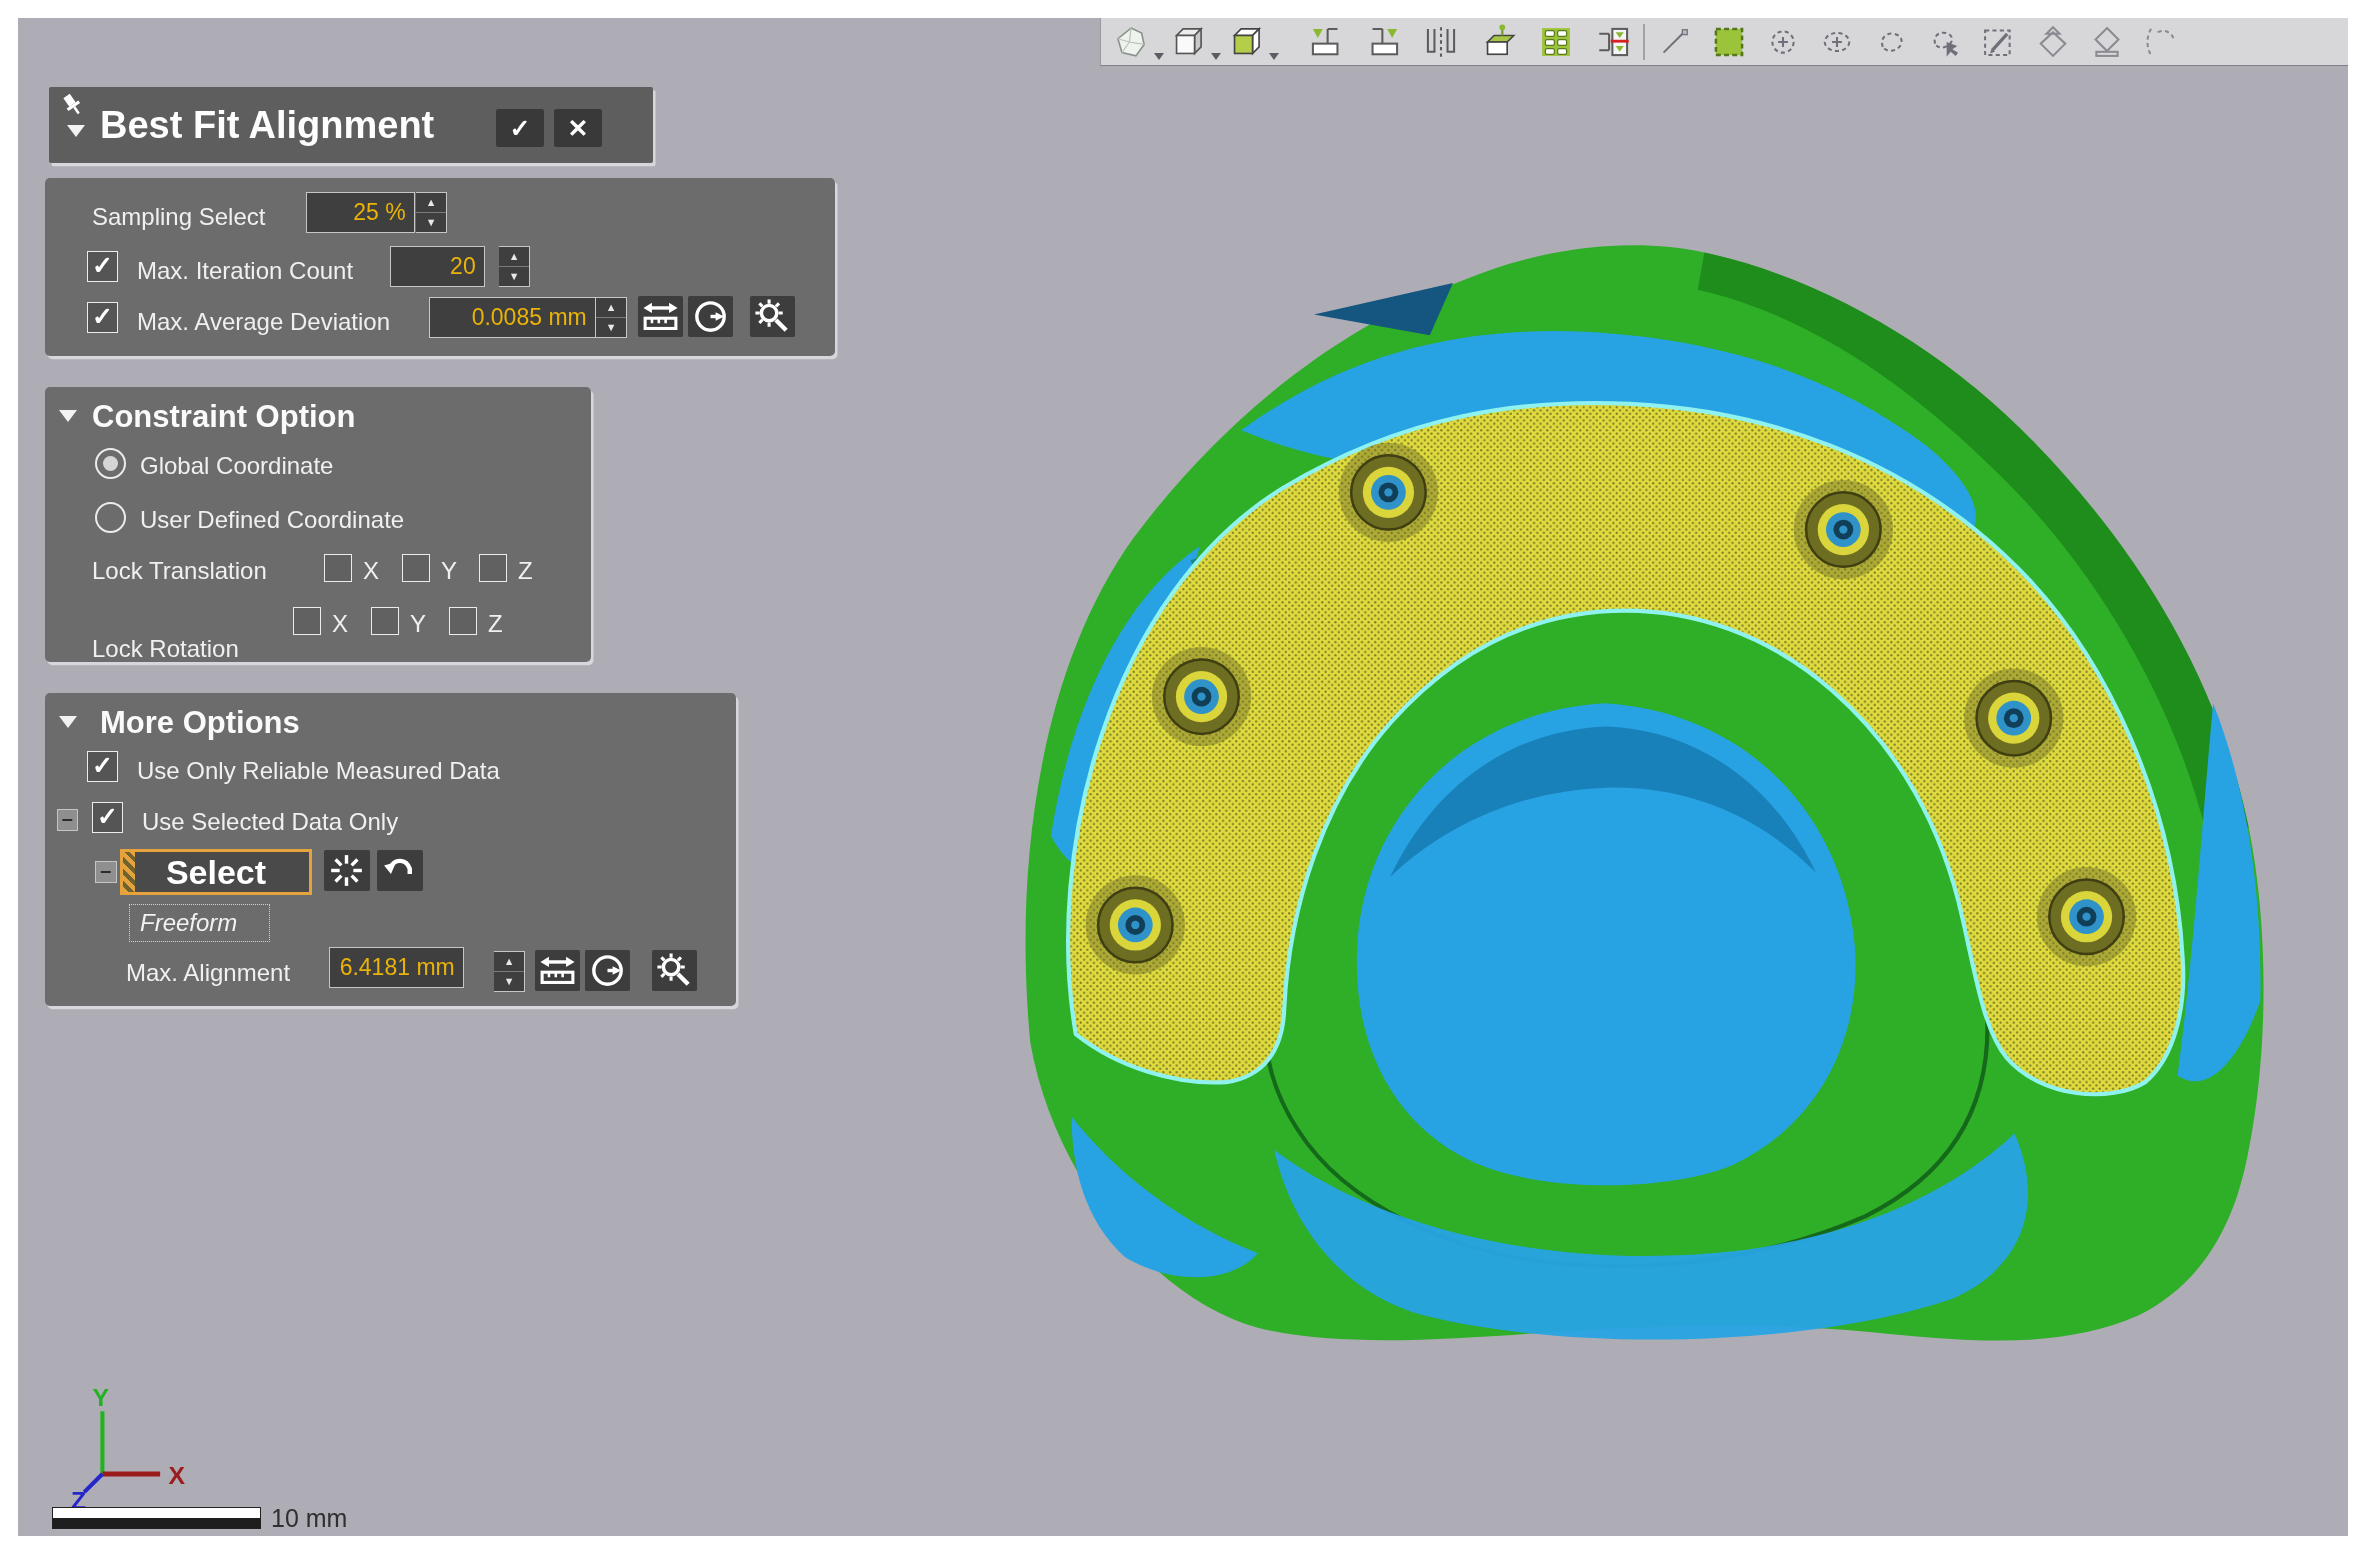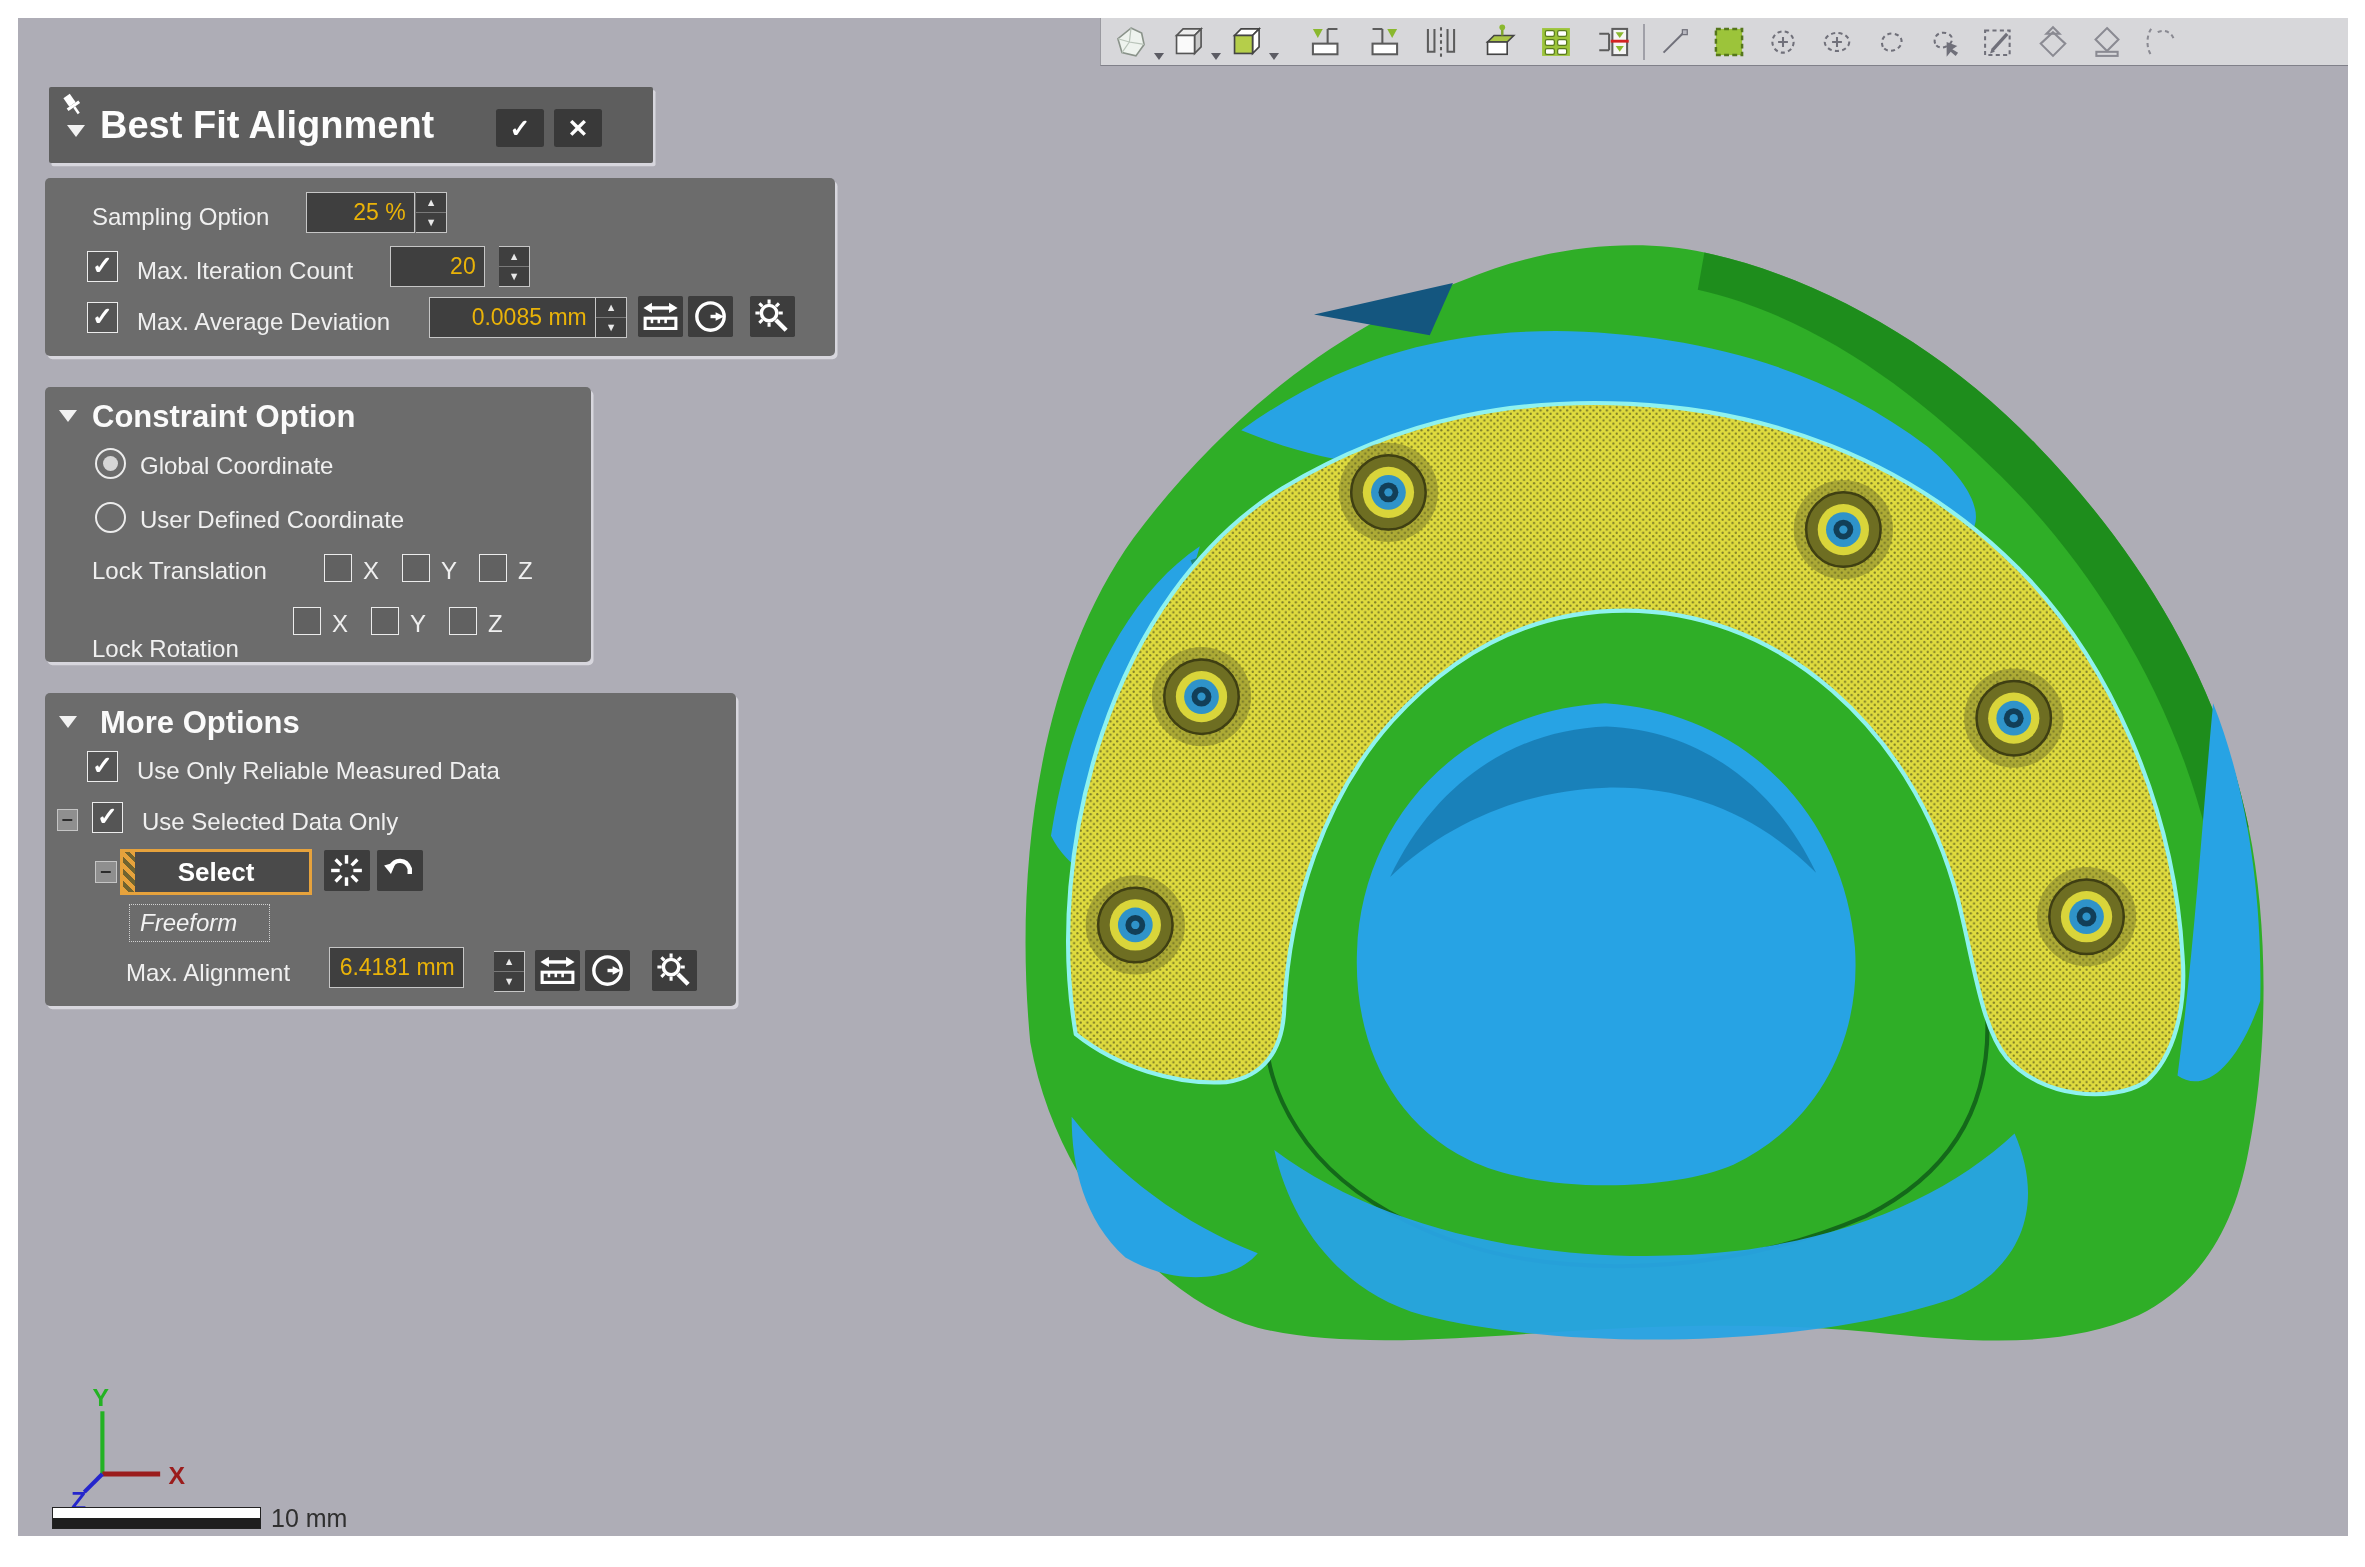--- a/index.html
+++ b/index.html
@@ -43,21 +43,21 @@
   .radio{position:absolute;width:31px;height:31px;border:2.5px solid #ececec;border-radius:50%;
          box-sizing:border-box;}
   .radio .dot{position:absolute;left:5.8px;top:5.8px;width:15px;height:15px;border-radius:50%;
               background:#d6d6d6;}
   .ibtn{position:absolute;width:45px;height:41px;background:#3d3d3d;border-radius:1.7px;}
   .ibtn svg{width:45px;height:41px;}
   .expander{position:absolute;width:21.5px;height:21.5px;background:#8f8f8f;border:0.8px solid #c5c5c5;
             box-sizing:border-box;color:#2c2c2c;font-size:20px;font-weight:bold;line-height:17.4px;
             text-align:center;}
   .select-btn{position:absolute;background:#4a4a4a;border:3.3px solid #e6a23c;box-sizing:border-box;
-              color:#ffffff;font-size:26px;font-weight:bold;text-align:center;}
+              color:#ffffff;font-size:34px;font-weight:bold;text-align:center;}
   .select-btn .hatch{position:absolute;left:0;top:0;bottom:0;width:11.6px;
       background:repeating-linear-gradient(45deg,#e6a23c 0 4.1px,#6f6330 4.1px 8.3px);}
   .freeform{position:absolute;border:1.7px dotted #d2d2d2;color:#f2f2f2;font-size:24px;
             font-style:italic;text-align:left;padding-left:10px;box-sizing:border-box;}
   
   .scalebar{position:absolute;left:34px;top:1489px;width:209px;height:21.5px;
             border:1.7px solid #222;box-sizing:border-box;}
   .scalebar .half-top{height:50%;background:#ffffff;}
   .scalebar .half-bot{height:50%;background:#1e1e1e;}
   .scale-label{position:absolute;left:253px;top:1486px;font-size:25px;color:#2f2f2f;}
@@ -225,21 +225,21 @@
           <rect x="11" y="14.4" width="2" height="6"></rect>
         </g>
     </svg>
     <span class="tri" style="left:18px;top:38px;"></span>
     <span class="title-text">Best Fit Alignment</span>
     <span class="tb-btn" style="left:447px;"><span>✓</span></span>
     <span class="tb-btn" style="left:505px;"><span>✕</span></span>
   </div>
 
   <div class="panel" style="left:27px;top:160px;width:790px;height:178px;">
-    <span class="lbl" style="left:47px;top:25px;">Sampling Option</span>
+    <span class="lbl" style="left:47px;top:25px;">Sampling Select</span>
     <span class="field" style="left:261px;top:14px;width:109px;">25 %</span>
     <span class="spin" style="left:371px;top:14px;">
         <span>▲</span>
         <span>▼</span>
       </span>
 
     <span class="cb" style="left:42px;top:73px;">✓</span>
     <span class="lbl" style="left:92px;top:79px;">Max. Iteration Count</span>
     <span class="field" style="left:345px;top:68px;width:95px;">20</span>
     <span class="spin" style="left:454px;top:68px;">

